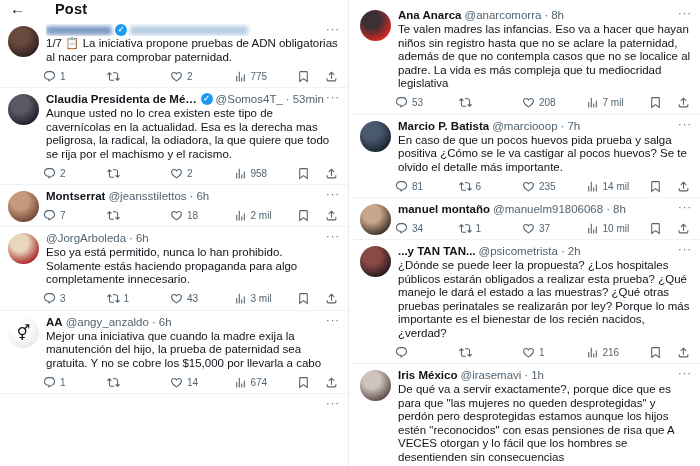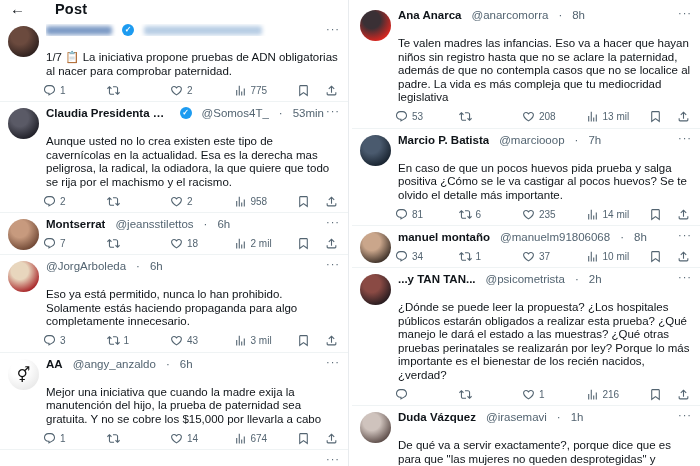--- a/index.html
+++ b/index.html
@@ -13,27 +13,27 @@
   .col-left{left:0;width:348px;border-right:1px solid #e8ebee;}
   .col-right{left:352px;width:348px;}
   .post-header{display:flex;align-items:center;gap:30px;padding:0 0 2px 10px;height:18px;}
   .back-arrow{font-size:15px;color:#0f1419;line-height:18px;cursor:pointer;}
   .post-header-title{font-size:14.5px;font-weight:700;letter-spacing:.2px;}
   .tweet{display:flex;padding:4px 8px 0 8px;border-bottom:1px solid #eff3f4;position:relative;}
   .tweet:last-child{border-bottom:none;}
   .avatar{width:31px;height:31px;border-radius:50%;flex:none;margin:2px 7px 0 0;
     display:flex;align-items:center;justify-content:center;font-size:17px;overflow:hidden;}
   .tw-body{flex:1;min-width:0;}
-  .name-row{display:flex;align-items:center;gap:10px;font-size:11.5px;color:#536471;
+  .name-row{display:flex;align-items:center;gap:3px;font-size:11.5px;color:#536471;
     white-space:nowrap;overflow:hidden;line-height:14px;padding-right:16px;}
   .name{font-weight:700;color:#0f1419;overflow:hidden;text-overflow:ellipsis;}
   .badge{width:12px;height:12px;border-radius:50%;background:#1d9bf0;color:#fff;flex:none;
     font-size:8px;line-height:12px;text-align:center;font-weight:700;}
   .more{position:absolute;top:3px;right:8px;color:#536471;font-size:11px;letter-spacing:1px;cursor:pointer;}
-  .tw-text{font-size:11.5px;line-height:13.5px;color:#0f1419;white-space:pre-line;margin-top:15px;
+  .tw-text{font-size:11.5px;line-height:13.5px;color:#0f1419;white-space:pre-line;margin-top:1px;
     word-wrap:break-word;}
   .stats{display:flex;align-items:center;color:#536471;margin:4px 0 3px -3px;height:16px;}
   .stat{flex:1;display:flex;align-items:center;gap:4px;font-size:10px;cursor:pointer;}
   .stat svg,.actions svg{width:13px;height:13px;fill:#536471;}
   .actions{display:flex;align-items:center;gap:15px;margin-right:2px;}
   .actions span{cursor:pointer;display:flex;}
   .blurbar{display:inline-block;height:9px;border-radius:2px;filter:blur(2px);}
   .blur-name{width:66px;background:#7d9bc6;}
   .blur-handle{width:118px;background:#b7cde4;}
   .count{min-width:6px;}
@@ -399,21 +399,21 @@
                 </svg>
               </span>
               <span class="count">208</span>
             </div>
             <div class="stat">
               <span style="display: flex;">
                 <svg viewBox="0 0 24 24">
                   <path d="M8.75 21V3h2v18h-2zM18 21V8.5h2V21h-2zM4 21l.004-10h2L6 21H4zm9.248 0v-7h2v7h-2z"></path>
                 </svg>
               </span>
-              <span class="count">13 mil</span>
+              <span class="count">7 mil</span>
             </div>
             <div class="actions">
               <span>
                 <span style="display: flex;">
                   <svg viewBox="0 0 24 24">
                     <path d="M4 4.5C4 3.12 5.119 2 6.5 2h11C18.881 2 20 3.12 20 4.5v18.44l-8-5.71-8 5.71V4.5zM6.5 4c-.276 0-.5.22-.5.5v14.56l6-4.29 6 4.29V4.5c0-.28-.224-.5-.5-.5h-11z"></path>
                   </svg>
                 </span>
               </span>
               <span>
@@ -611,21 +611,21 @@
               </span>
             </div>
           </div>
         </div>
         <span class="more">···</span>
       </article>
       <article class="tweet">
         <div class="avatar" style="background: radial-gradient(circle at 38% 32%, rgb(207, 195, 189) 0%, rgb(207, 195, 189) 30%, rgb(90, 74, 70) 78%);"></div>
         <div class="tw-body">
           <div class="name-row">
-            <span class="name">Duda Vázquez</span>
+            <span class="name">Iris México</span>
             <span>@irasemavi</span>
             <span>·</span>
             <span>1h</span>
           </div>
           <div class="tw-text">De qué va a servir exactamente?, porque dice que es para que "las mujeres no queden desprotegidas" y perdón pero desprotegidas estamos aunque los hijos estén "reconocidos" con esas pensiones de risa que A VECES otorgan y lo fácil que los hombres se desentienden sin consecuencias</div>
         </div>
         <span class="more">···</span>
       </article>
     </div>
 </div>

